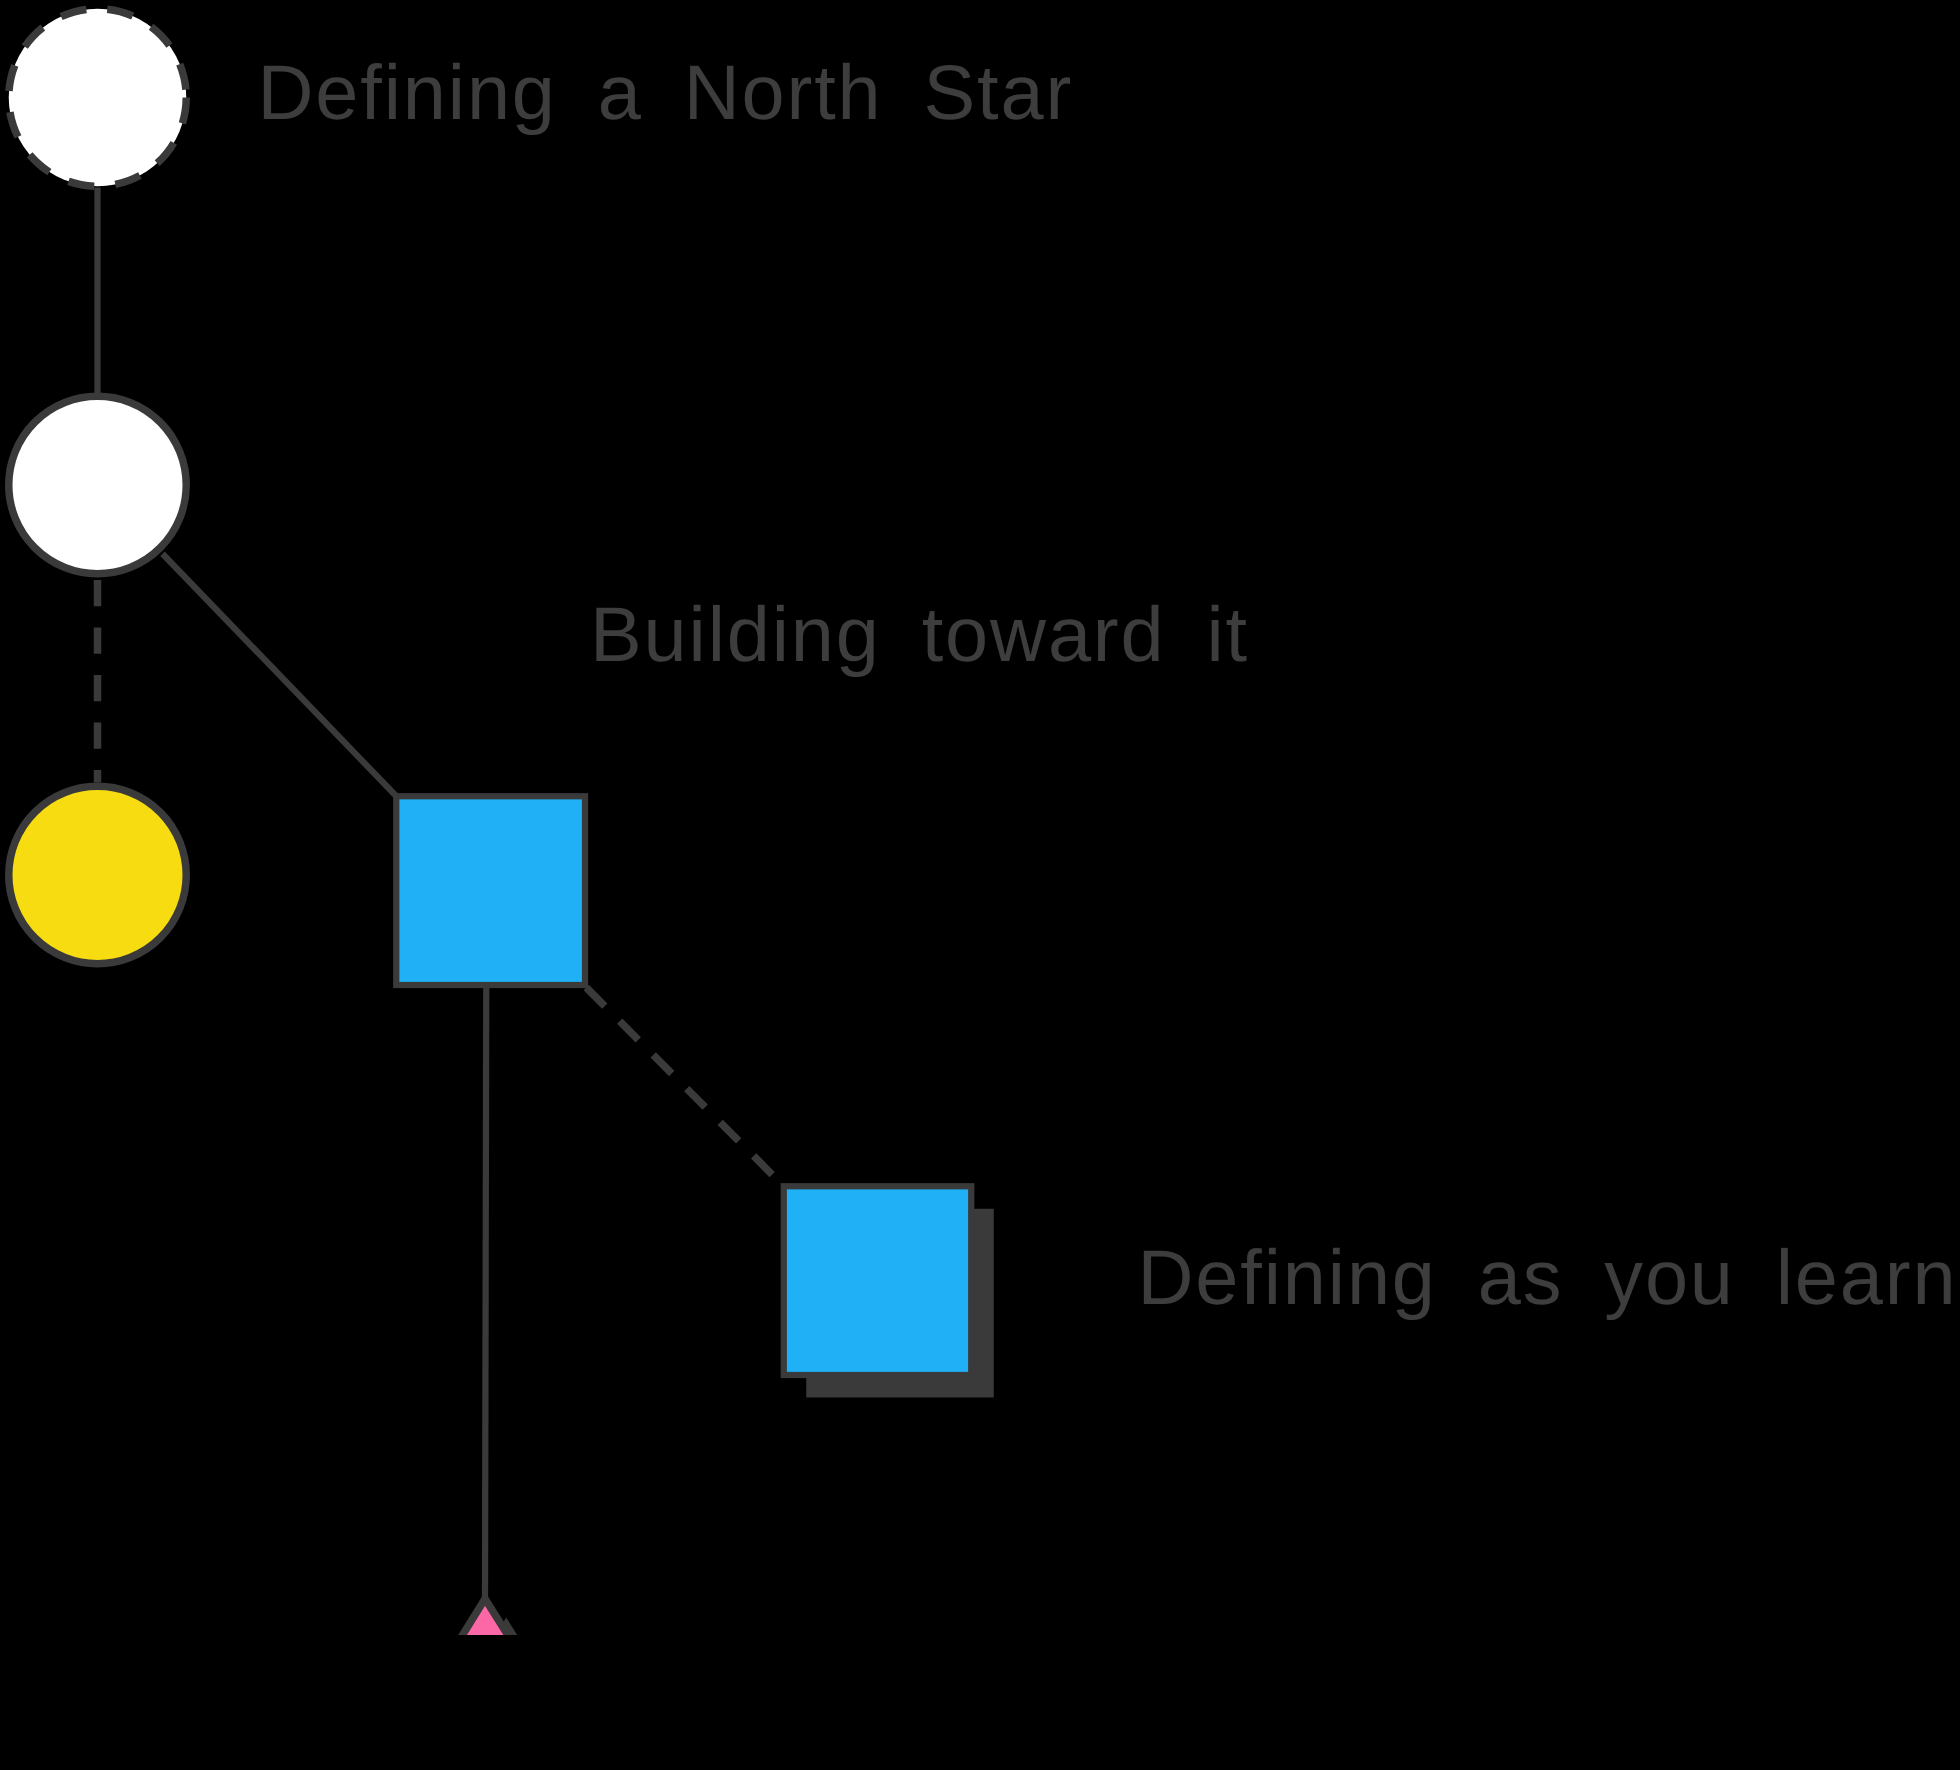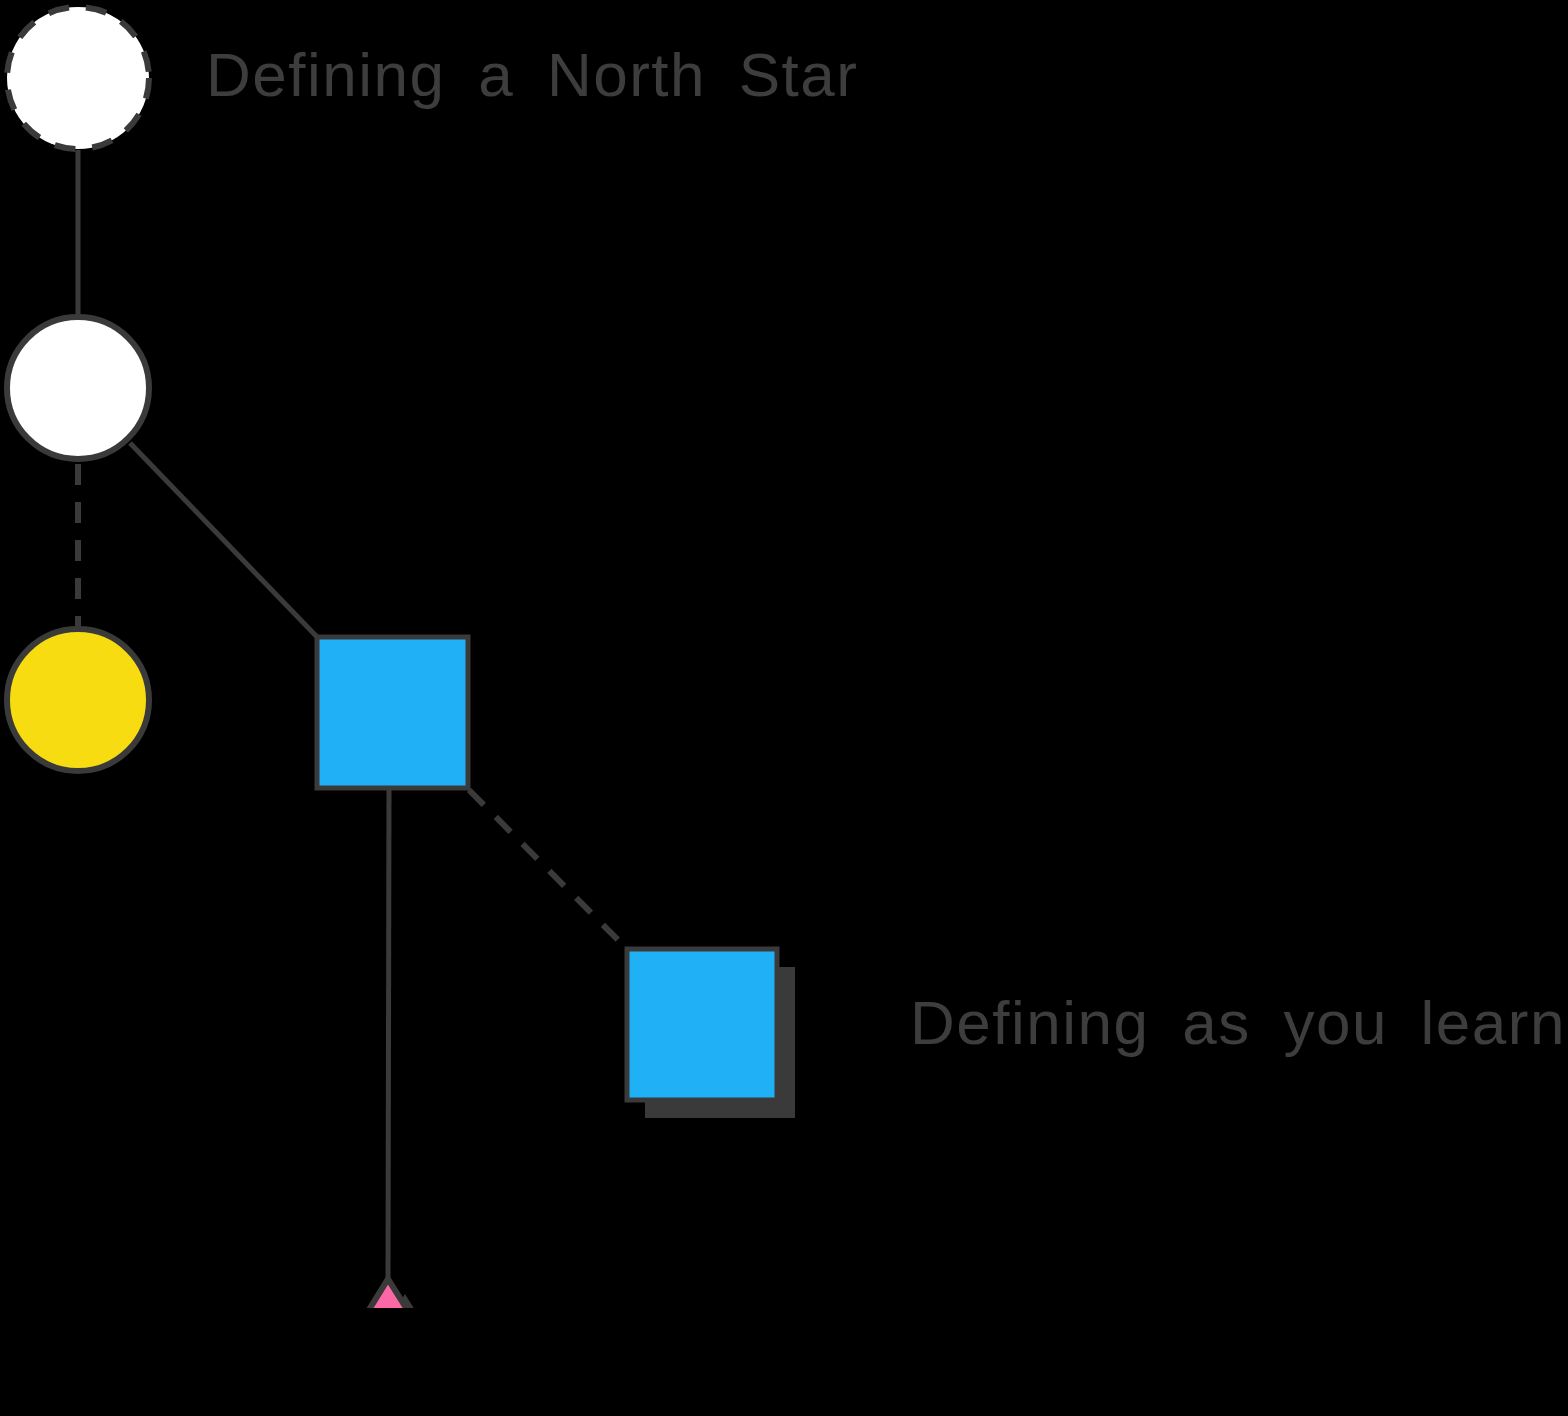--- a/index.html
+++ b/index.html
@@ -108,16 +108,17 @@
 
     <rect class="square-blue" x="627" y="949" width="150" height="151"></rect>
 
     <polygon class="shadow-fill" points="405,1294 482,1417 330,1417"></polygon>
 
     <polygon class="triangle-pink" points="388,1279 462,1397 315,1397"></polygon>
   </svg>
 
   <div class="label label-north-star">Defining a North Star</div>
 
+  <div class="label label-building">Building toward it</div>
 
   <div class="label label-refining">Defining as you learn</div>
 
 </div>
 
 </body></html>

